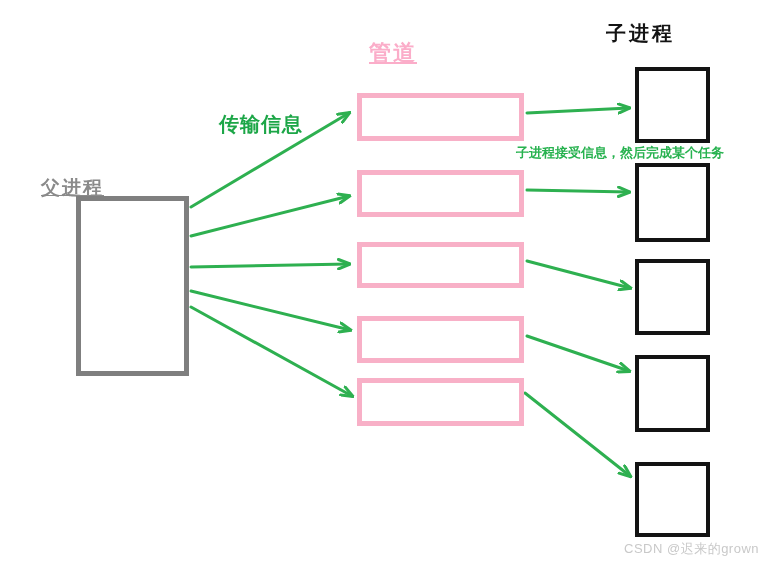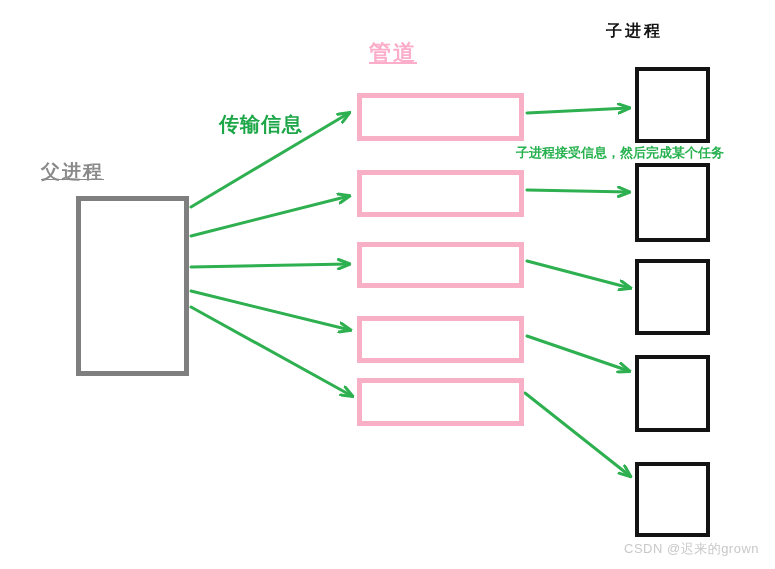--- a/index.html
+++ b/index.html
@@ -22,36 +22,36 @@
     height: 569px;
     pointer-events: none;
   }
   .label {
     position: absolute;
     white-space: nowrap;
     font-weight: bold;
     line-height: 1.1;
   }
   .parent-label {
-    left: 41px; top: 162px;
+    left: 41px; top: 178px;
     font-size: 19px;
     color: #8a8a8a;
     letter-spacing: 2px;
     text-decoration: underline;
   }
   .pipe-label {
     left: 369px; top: 41px;
     font-size: 22px;
     color: #fbadc9;
     letter-spacing: 2px;
     text-decoration: underline;
   }
   .child-label {
     left: 606px; top: 22px;
-    font-size: 16px;
+    font-size: 20px;
     color: #131313;
     letter-spacing: 3px;
   }
   .transfer-label {
     left: 219px; top: 113px;
     font-size: 20px;
     color: #1ca647;
     letter-spacing: 1px;
   }
   .annotation-label {

